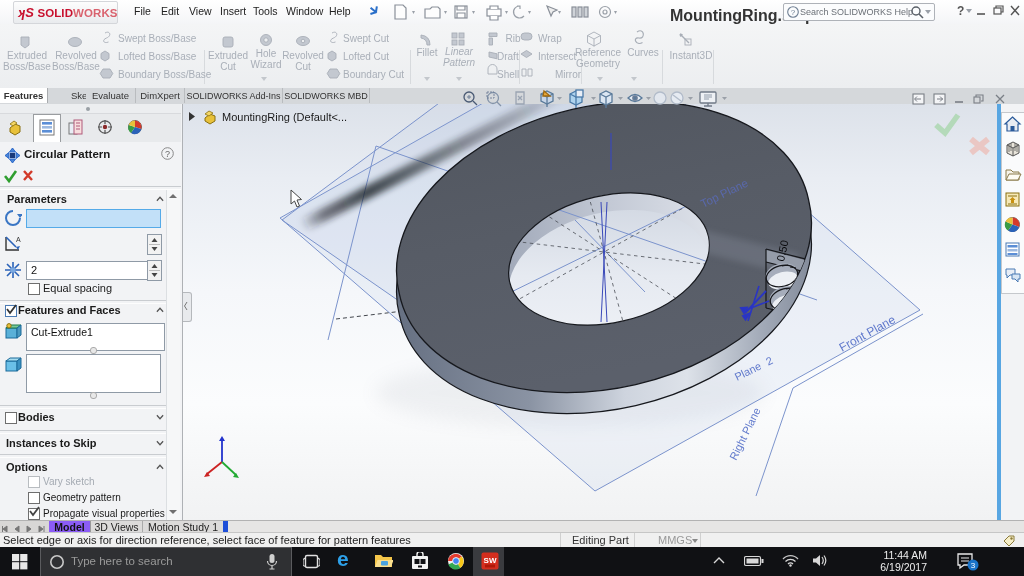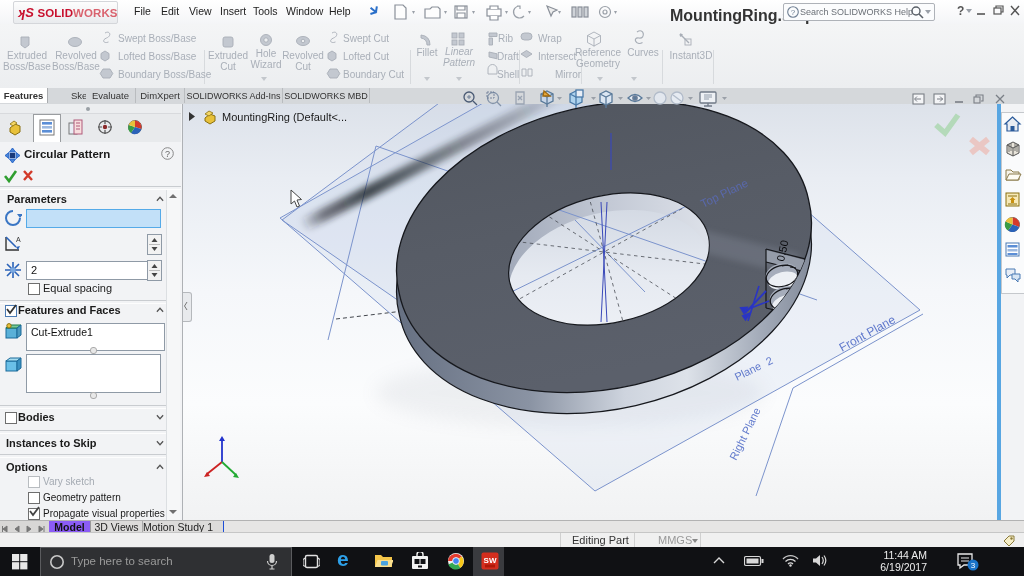--- a/index.html
+++ b/index.html
@@ -104,21 +104,21 @@
 <div class="lbl ab" style="left:118px;top:51px;width:90px;text-align:left;">Lofted Boss/Base</div>
 <div class="lbl ab" style="left:118px;top:69px;width:110px;text-align:left;">Boundary Boss/Base</div>
 <div class="lbl ab" style="left:203px;top:50px;width:50px;">Extruded<br>Cut</div>
 <div class="lbl ab" style="left:241px;top:48px;width:50px;">Hole<br>Wizard</div>
 <div class="lbl ab" style="left:278px;top:50px;width:50px;">Revolved<br>Cut</div>
 <div class="lbl ab" style="left:343px;top:33px;width:70px;text-align:left;">Swept Cut</div>
 <div class="lbl ab" style="left:343px;top:51px;width:70px;text-align:left;">Lofted Cut</div>
 <div class="lbl ab" style="left:343px;top:69px;width:80px;text-align:left;">Boundary Cut</div>
 <div class="lbl ab" style="left:404px;top:47px;width:46px;">Fillet</div>
 <div class="lbl ab" style="left:434px;top:46px;width:50px;font-style:italic;">Linear<br>Pattern</div>
-<div class="lbl ab" style="left:498px;top:33px;width:30px;text-align:left;">Rib</div>
+<div class="lbl ab" style="left:498px;top:33px;width:30px;text-align:center;">Rib</div>
 <div class="lbl ab" style="left:497px;top:51px;width:36px;text-align:left;">Draft</div>
 <div class="lbl ab" style="left:497px;top:69px;width:36px;text-align:left;">Shell</div>
 <div class="lbl ab" style="left:538px;top:33px;width:60px;text-align:left;">Wrap</div>
 <div class="lbl ab" style="left:538px;top:51px;width:60px;text-align:left;">Intersect</div>
 <div class="lbl ab" style="left:538px;top:69px;width:60px;text-align:center;">Mirror</div>
 <div class="lbl ab" style="left:570px;top:47px;width:56px;">Reference<br>Geometry</div>
 <div class="lbl ab" style="left:625px;top:47px;width:36px;">Curves</div>
 <div class="lbl ab" style="left:668px;top:50px;width:46px;">Instant3D</div>
 <div class="crtd" style="left:261px;top:77px;"></div>
 <div class="crtd" style="left:424px;top:77px;"></div>
@@ -603,24 +603,25 @@
           <path d="M2.5 3 v6"></path>
           <path d="M15 6 l4 -3 v6z"></path>
           <path d="M31 6 l-4 -3 v6z"></path>
           <path d="M43 6 l-4 -3 v6z"></path>
           <path d="M44 3 v6"></path>
         </g>
       </svg>
  </div>
  <div class="ab" style="left:49px;top:0;width:41px;height:11px;background:#8b5cf6;border-right:1px solid #999;font-size:10.5px;font-weight:bold;color:#111;text-align:center;line-height:12px;">Model</div>
  <div class="ab" style="left:91px;top:0;width:51px;height:11px;background:#dcdbda;border-right:1px solid #aaa;font-size:10.5px;color:#222;text-align:center;line-height:12px;">3D Views</div>
- <div class="ab" style="left:143px;top:0;width:80px;height:11px;background:#dcdbda;border-right:1px solid #1d4ed8;font-size:10.5px;color:#222;text-align:left;line-height:12px;">Motion Study 1</div>
+ <div class="ab" style="left:143px;top:0;width:80px;height:11px;background:#dcdbda;border-right:5px solid #1d4ed8;font-size:10.5px;color:#222;text-align:center;line-height:12px;">Motion Study 1</div>
 </div>
 
 <div class="ab" style="left:0;top:532px;width:1024px;height:15px;background:#f0f0f0;border-top:1px solid #c6c6c6;font-size:11px;color:#222;">
+ <div class="ab" style="left:3px;top:1px;">Select edge or axis for direction reference, select face of feature for pattern features</div>
  <div class="ab" style="left:560px;top:0;width:1px;height:15px;background:#d0d0d0;"></div>
  <div class="ab" style="left:572px;top:1px;color:#333;">Editing Part</div>
  <div class="ab" style="left:634px;top:0;width:1px;height:15px;background:#d0d0d0;"></div>
  <div class="ab" style="left:658px;top:1px;color:#999;">MMGS</div>
  <div class="crt" style="left:692px;top:6px;border-top-color:#888;"></div>
  <div class="ab" style="left:700px;top:0;width:1px;height:15px;background:#d0d0d0;"></div>
  <svg class="ab" style="left:1002px;top:1px;" width="14" height="13">
       <path d="M2 7 L7 2 h5 v5 L7 12 z" fill="#f7efc8" stroke="#8a7a3a"></path>
       <circle cx="9.5" cy="4.5" r="1.2" fill="#8a7a3a"></circle>
     </svg>

